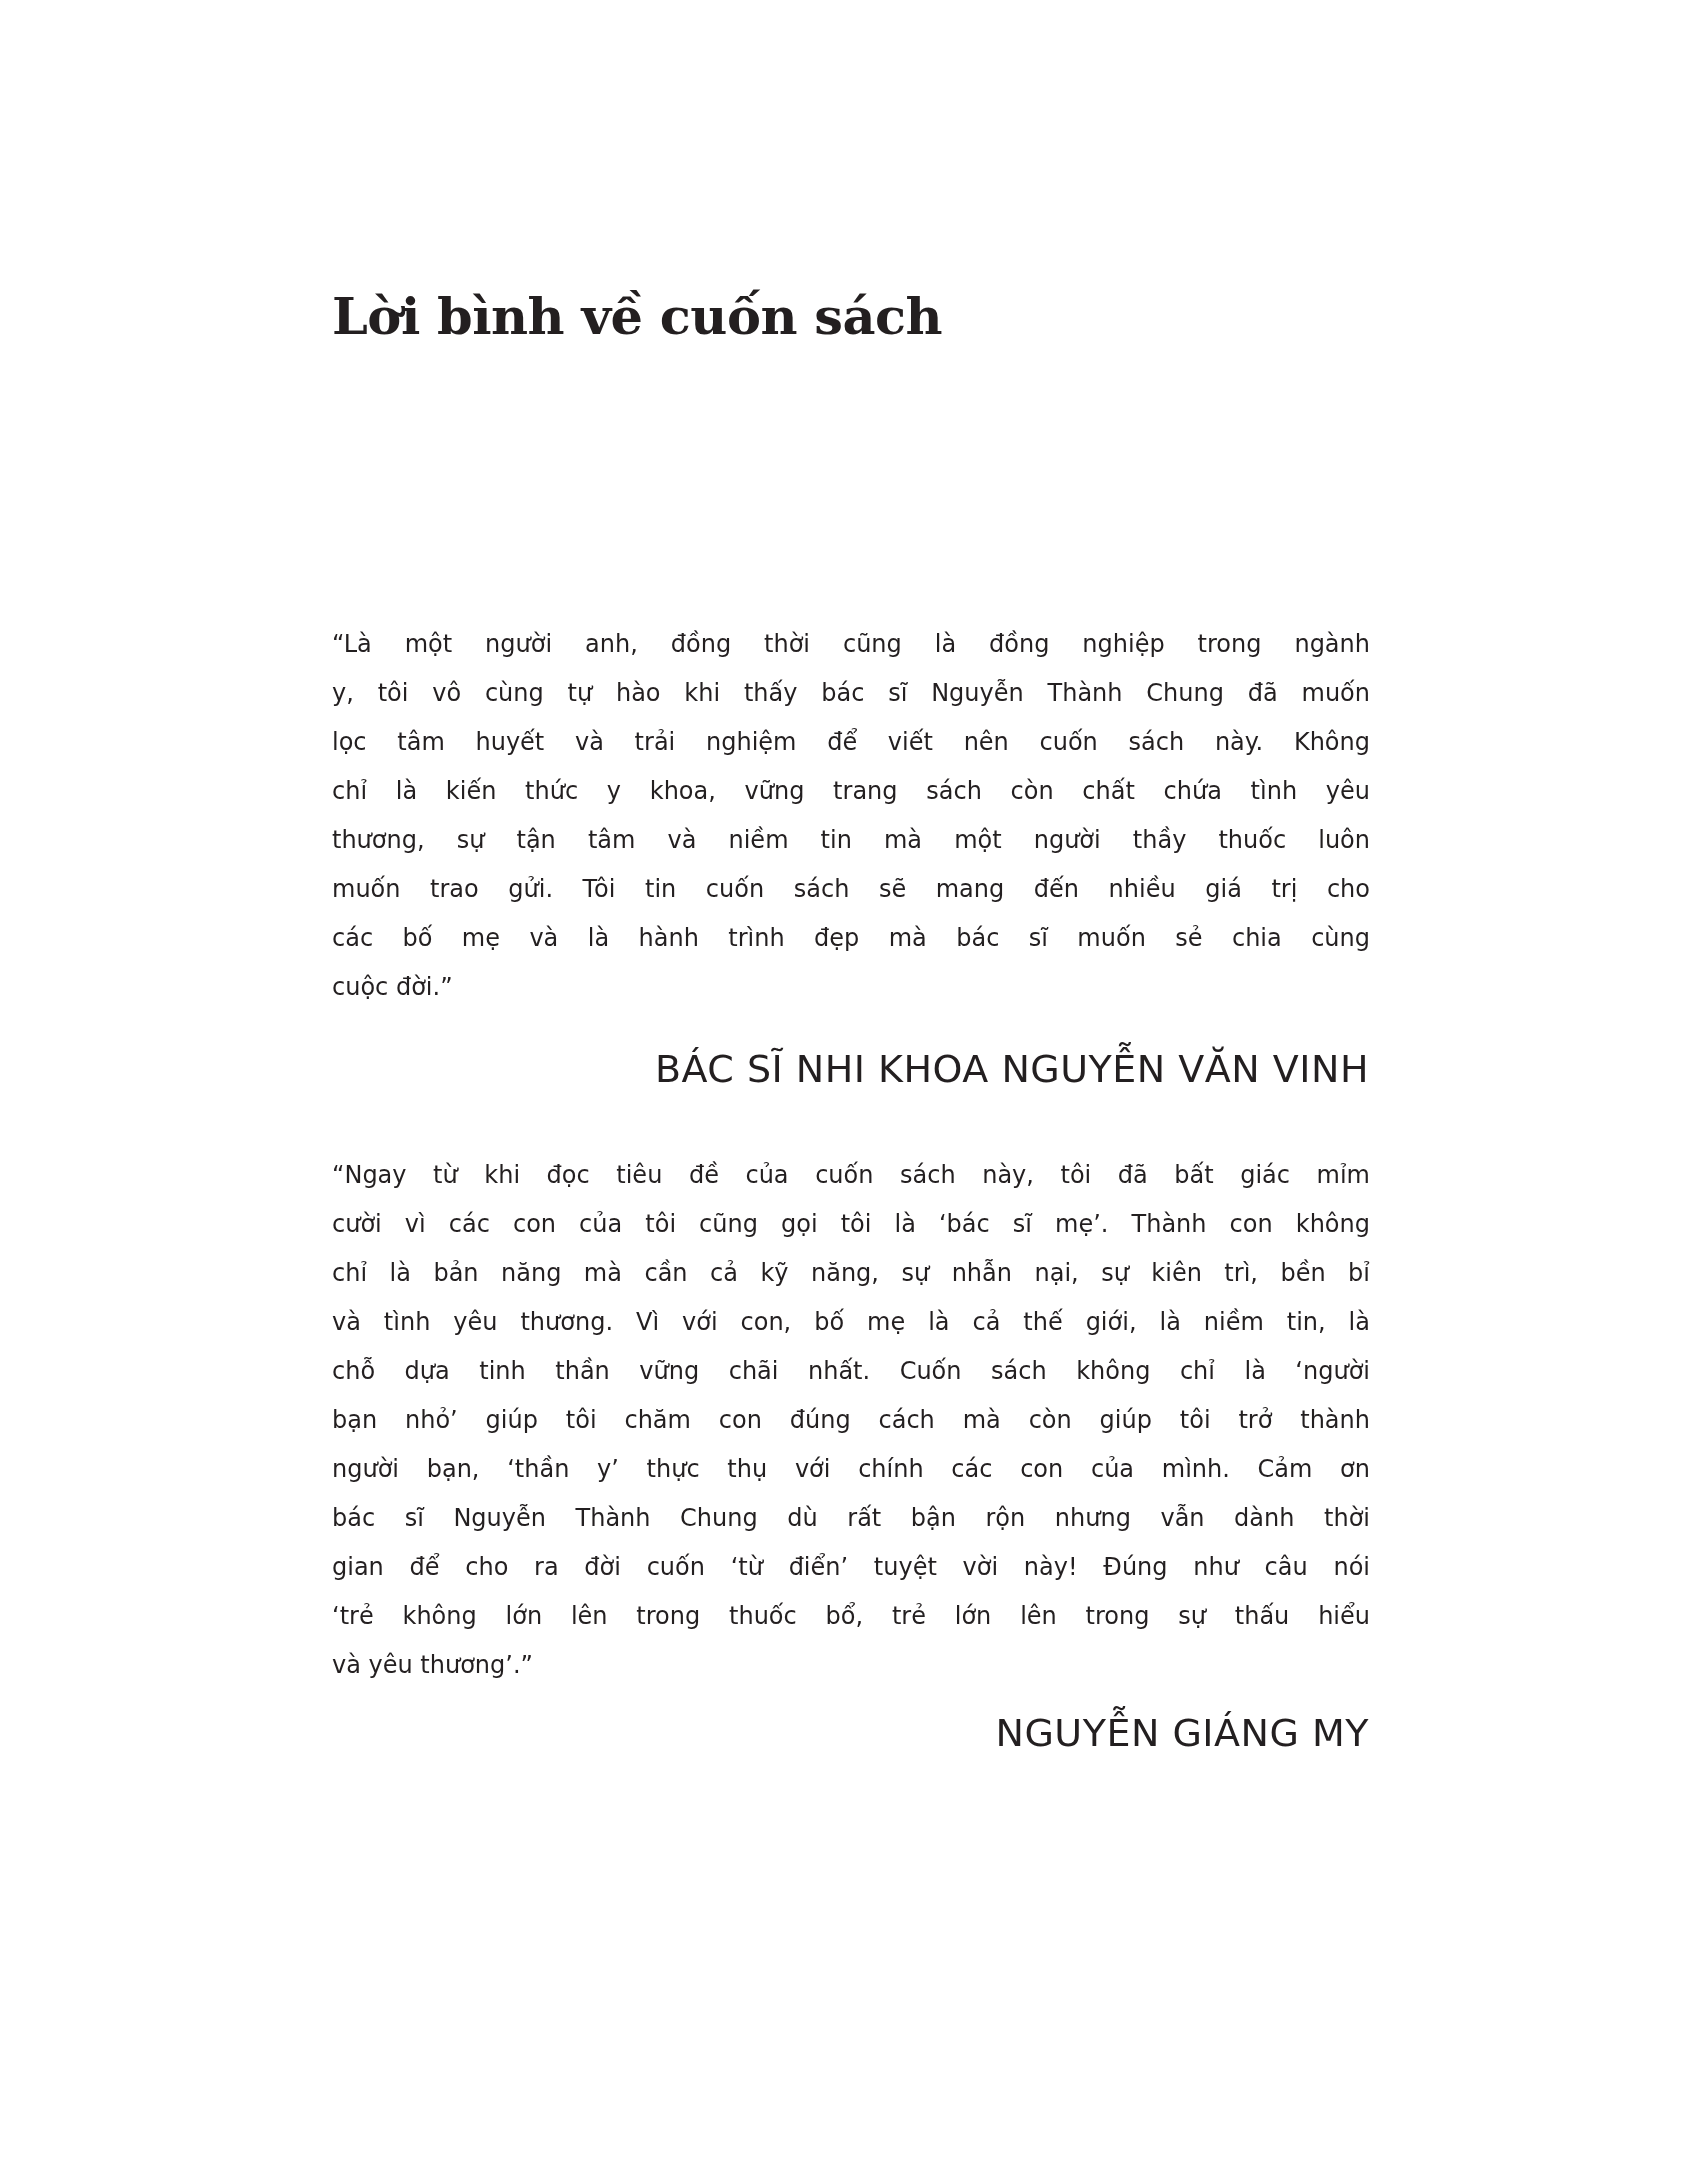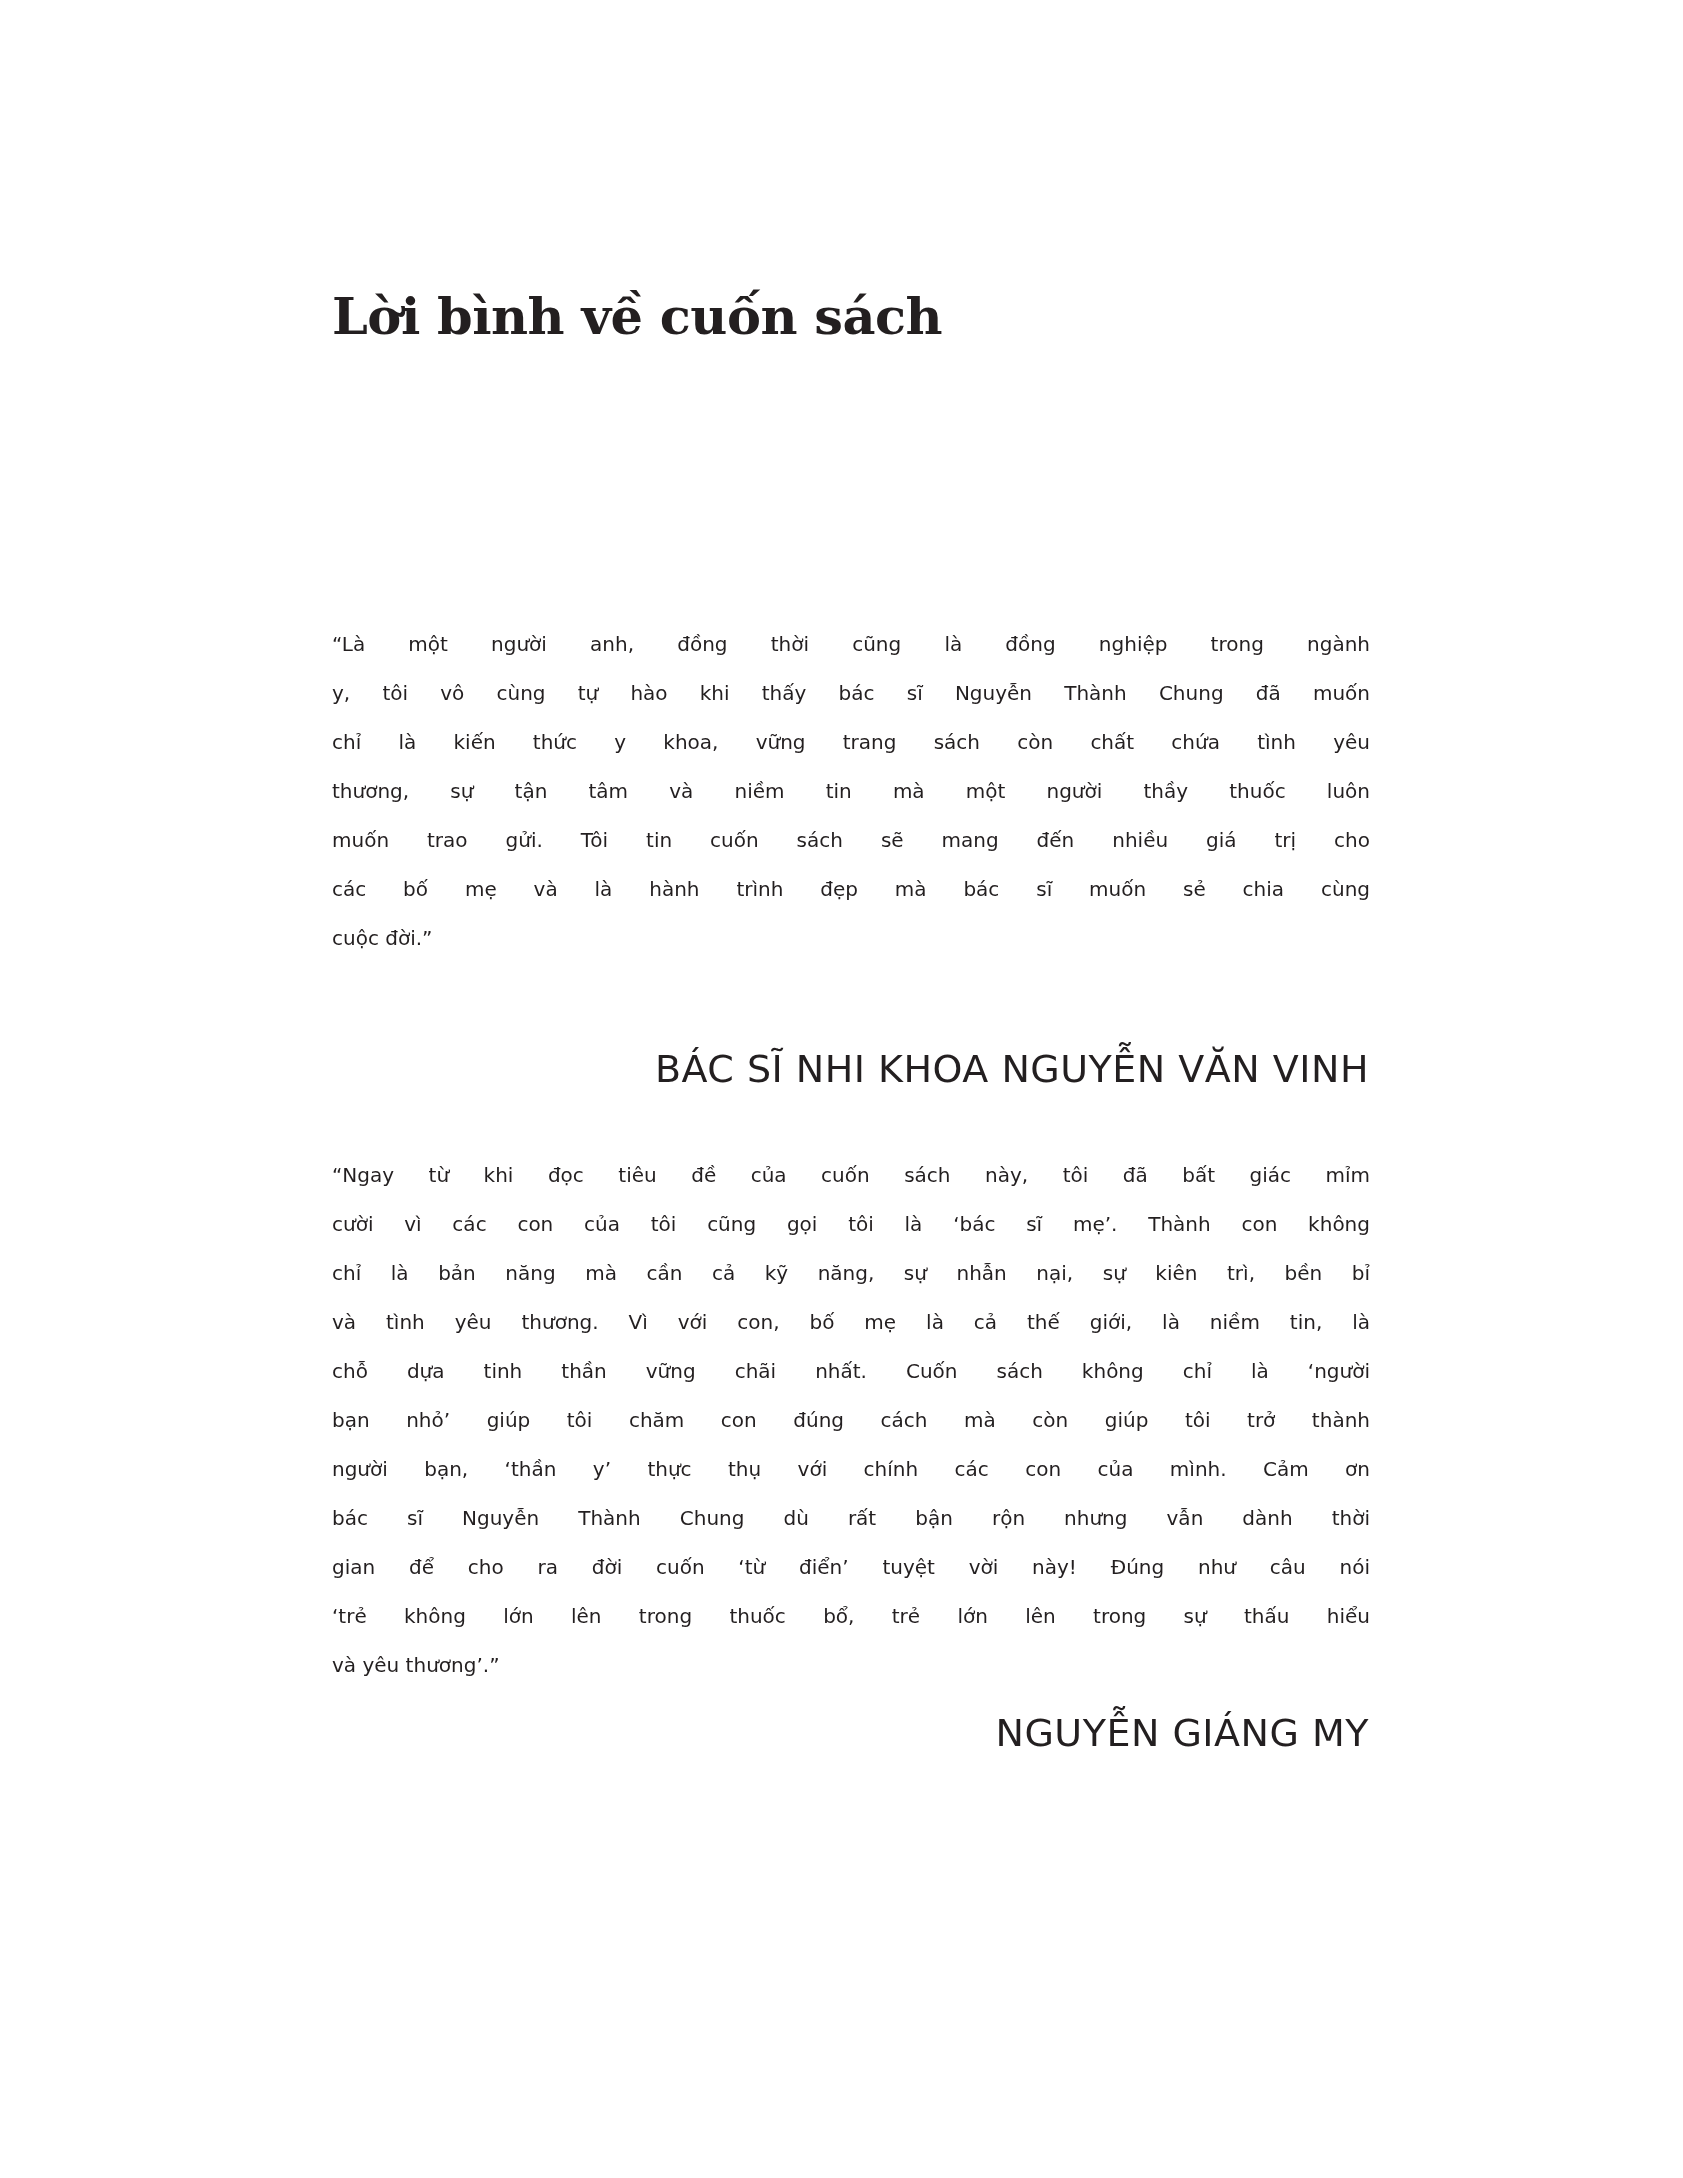--- a/index.html
+++ b/index.html
@@ -33,21 +33,21 @@
       letter-spacing: -0.5px;
       color: #231f20;
       white-space: nowrap;
     }
     .quote {
       position: absolute;
       left: 332px;
       width: 1038px;
       margin: 0;
       font-family: "DejaVu Sans", "Liberation Sans", sans-serif;
-      font-size: 20px;
+      font-size: 24px;
       line-height: 49px;
       color: #231f20;
     }
     .quote .line {
       display: block;
       white-space: nowrap;
       text-align: justify;
       text-align-last: justify;
       height: 49px;
       overflow: visible;
@@ -76,20 +76,21 @@
 </head>
 <body>
 
 <div class="page">
 
   <h1 class="title">Lời bình về cuốn sách</h1>
 
   <p class="quote" id="quote-1">
     <span class="line">“Là một người anh, đồng thời cũng là đồng nghiệp trong ngành</span>
     <span class="line">y, tôi vô cùng tự hào khi thấy bác sĩ Nguyễn Thành Chung đã muốn</span>
+    <span class="line">lọc tâm huyết và trải nghiệm để viết nên cuốn sách này. Không</span>
     <span class="line">chỉ là kiến thức y khoa, vững trang sách còn chất chứa tình yêu</span>
     <span class="line">thương, sự tận tâm và niềm tin mà một người thầy thuốc luôn</span>
     <span class="line">muốn trao gửi. Tôi tin cuốn sách sẽ mang đến nhiều giá trị cho</span>
     <span class="line">các bố mẹ và là hành trình đẹp mà bác sĩ muốn sẻ chia cùng</span>
     <span class="line last">cuộc đời.”</span>
   </p>
 
   <p class="attribution" id="attribution-1">BÁC SĨ NHI KHOA NGUYỄN VĂN VINH</p>
 
   <p class="quote" id="quote-2">

